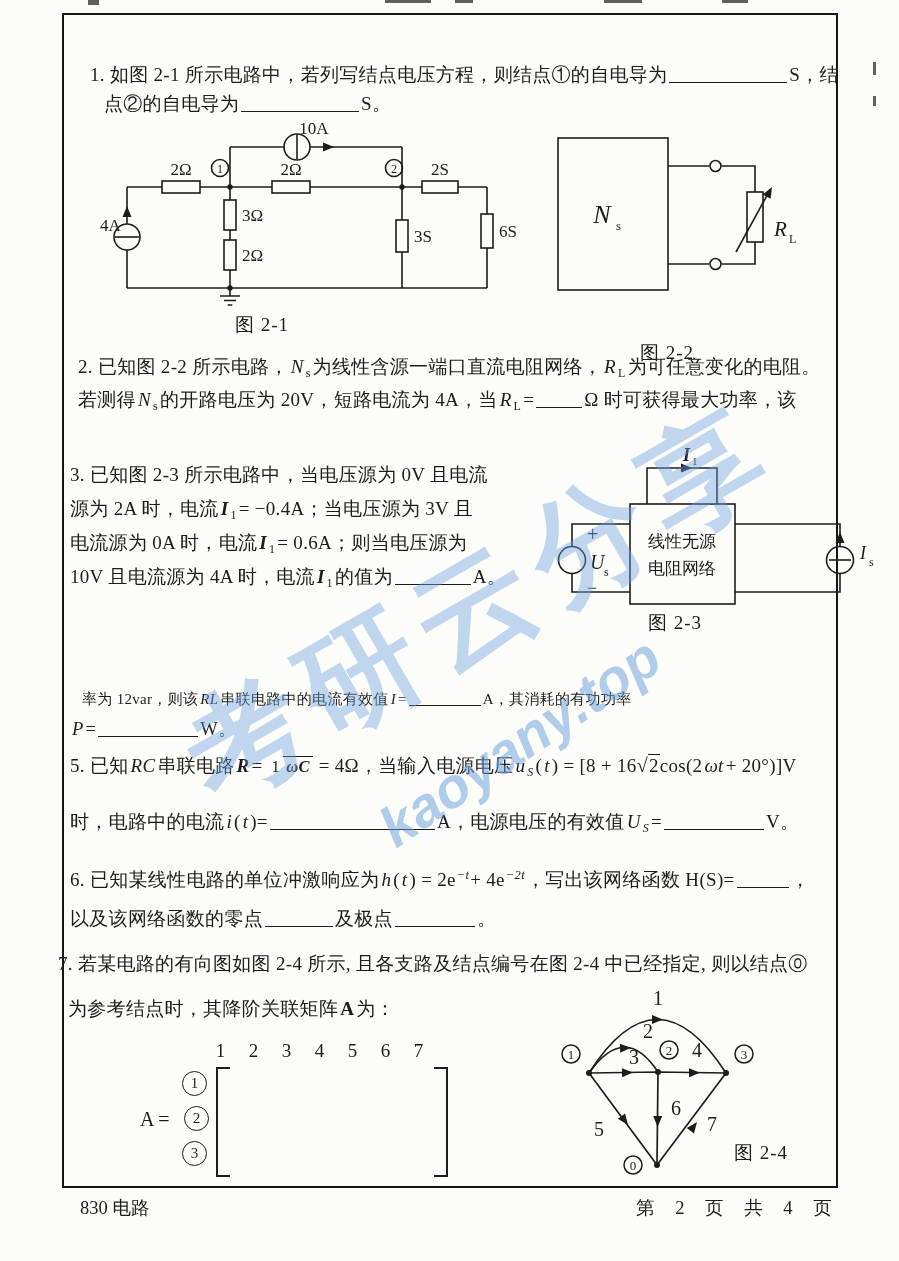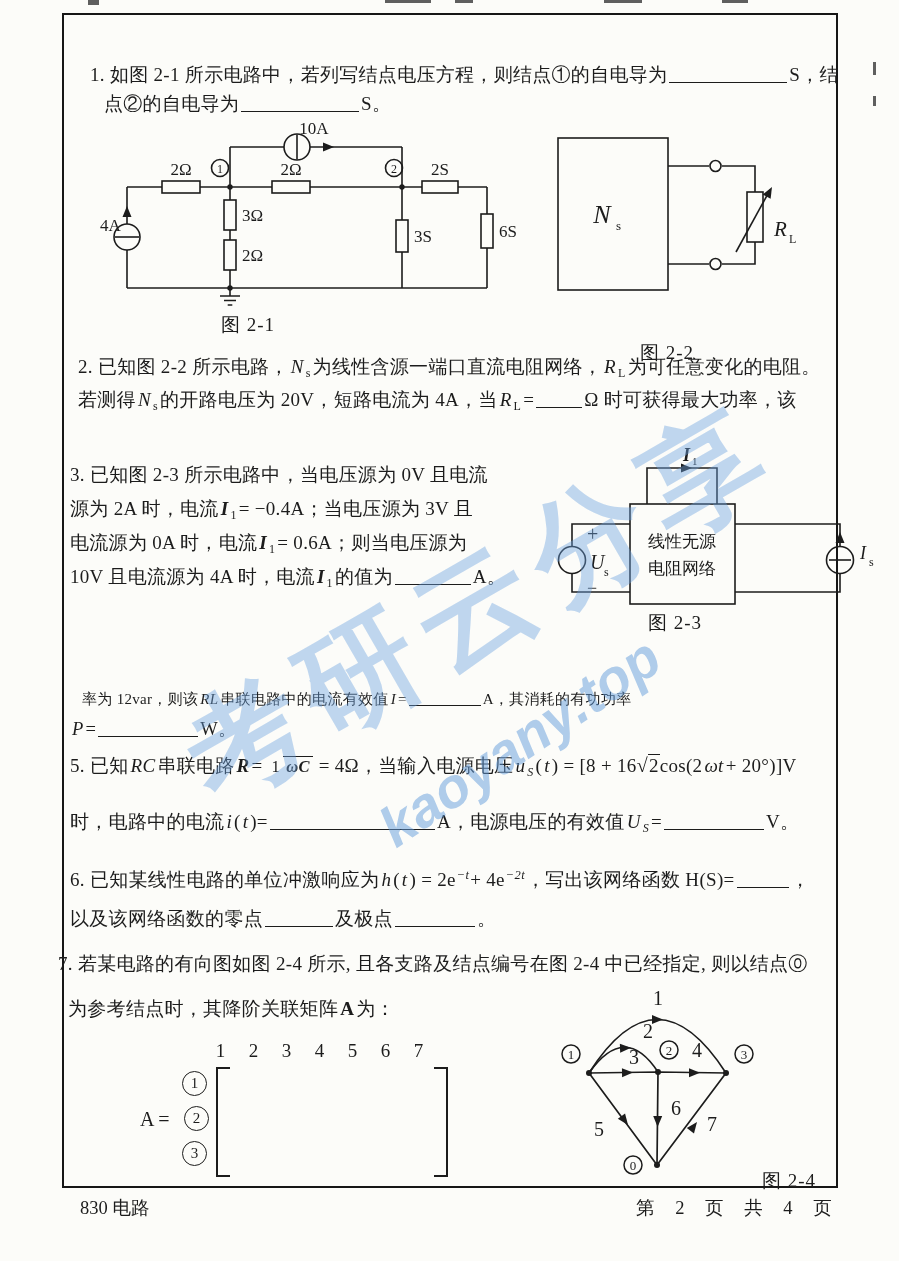--- a/index.html
+++ b/index.html
@@ -102,21 +102,21 @@
         <text x="348" y="53" text-anchor="middle">2S</text>
         <text x="150" y="99">3Ω</text>
         <text x="150" y="139">2Ω</text>
         <text x="322" y="120">3S</text>
         <text x="407" y="115">6S</text>
         <text x="128" y="50.5" font-size="12" text-anchor="middle">1</text>
         <text x="302" y="50.5" font-size="12" text-anchor="middle">2</text>
       </g>
     </svg>
   </div>
-  <div class="figcap" style="left:221px;top:312px;text-align:center;">图 2-1</div>
+  <div class="figcap" style="left:235px;top:312px;text-align:center;">图 2-1</div>
 
   <div class="figbox" style="left:550px;top:130px;">
     <svg width="290" height="172" viewBox="0 0 290 172">
       <g stroke="#1c1c1c" stroke-width="1.6" fill="none">
         <rect x="8" y="8" width="110" height="152"></rect>
         <path d="M118,36 L159,36 M172,36 L205,36 L205,62 M118,134 L159,134 M172,134 L205,134 L205,112"></path>
         <circle cx="165.5" cy="36" r="5.5"></circle>
         <circle cx="165.5" cy="134" r="5.5"></circle>
         <rect x="197" y="62" width="16" height="50" fill="#fcfcf9"></rect>
         <path d="M186,122 L220,60"></path>
@@ -256,19 +256,19 @@
         <text x="126" y="127">6</text>
         <text x="162" y="143">7</text>
       </g>
       <g font-size="13" text-anchor="middle">
         <text x="26" y="70.5">1</text>
         <text x="124" y="66.5">2</text>
         <text x="199" y="70.5">3</text>
         <text x="88" y="181.5">0</text>
       </g>
     </svg>
-    <div class="figcap" style="left:217px;top:152px;margin-top:28px;">图 2-4</div>
+    <div class="figcap" style="left:189px;top:152px;">图 2-4</div>
   </div>
 
   <div class="footer" style="left:80px;top:1195px;">830 电路</div>
   <div class="footer" style="left:636px;top:1195px;letter-spacing:8px;">第 2 页 共 4 页</div>
 
 </div>
 
 </body></html>

